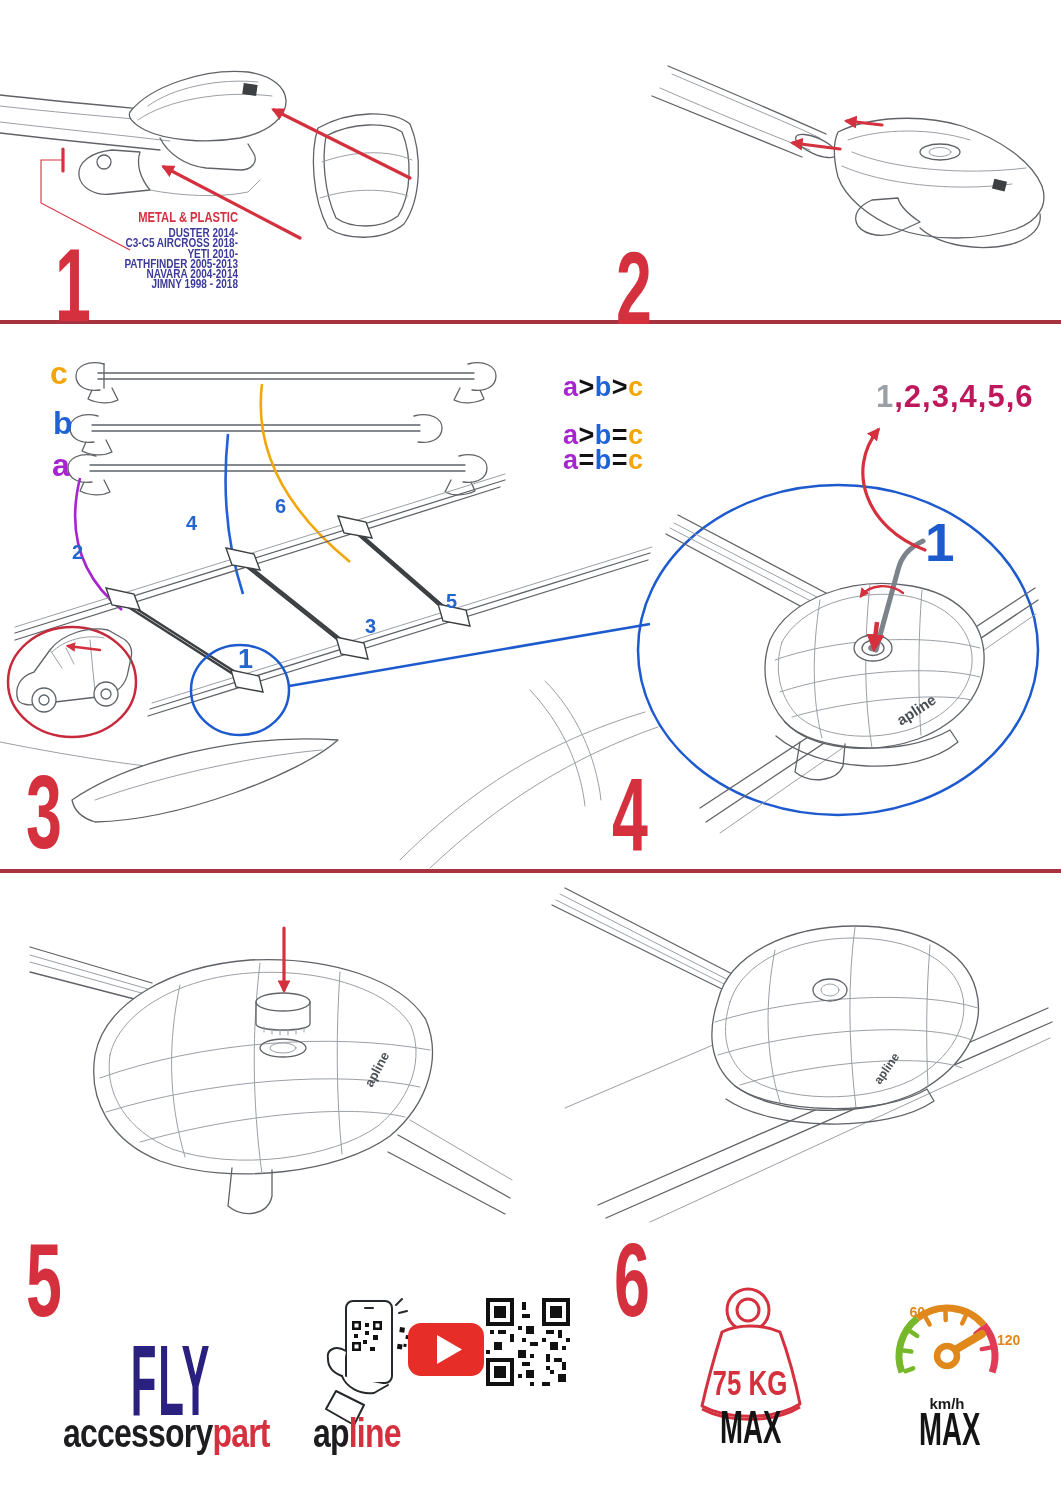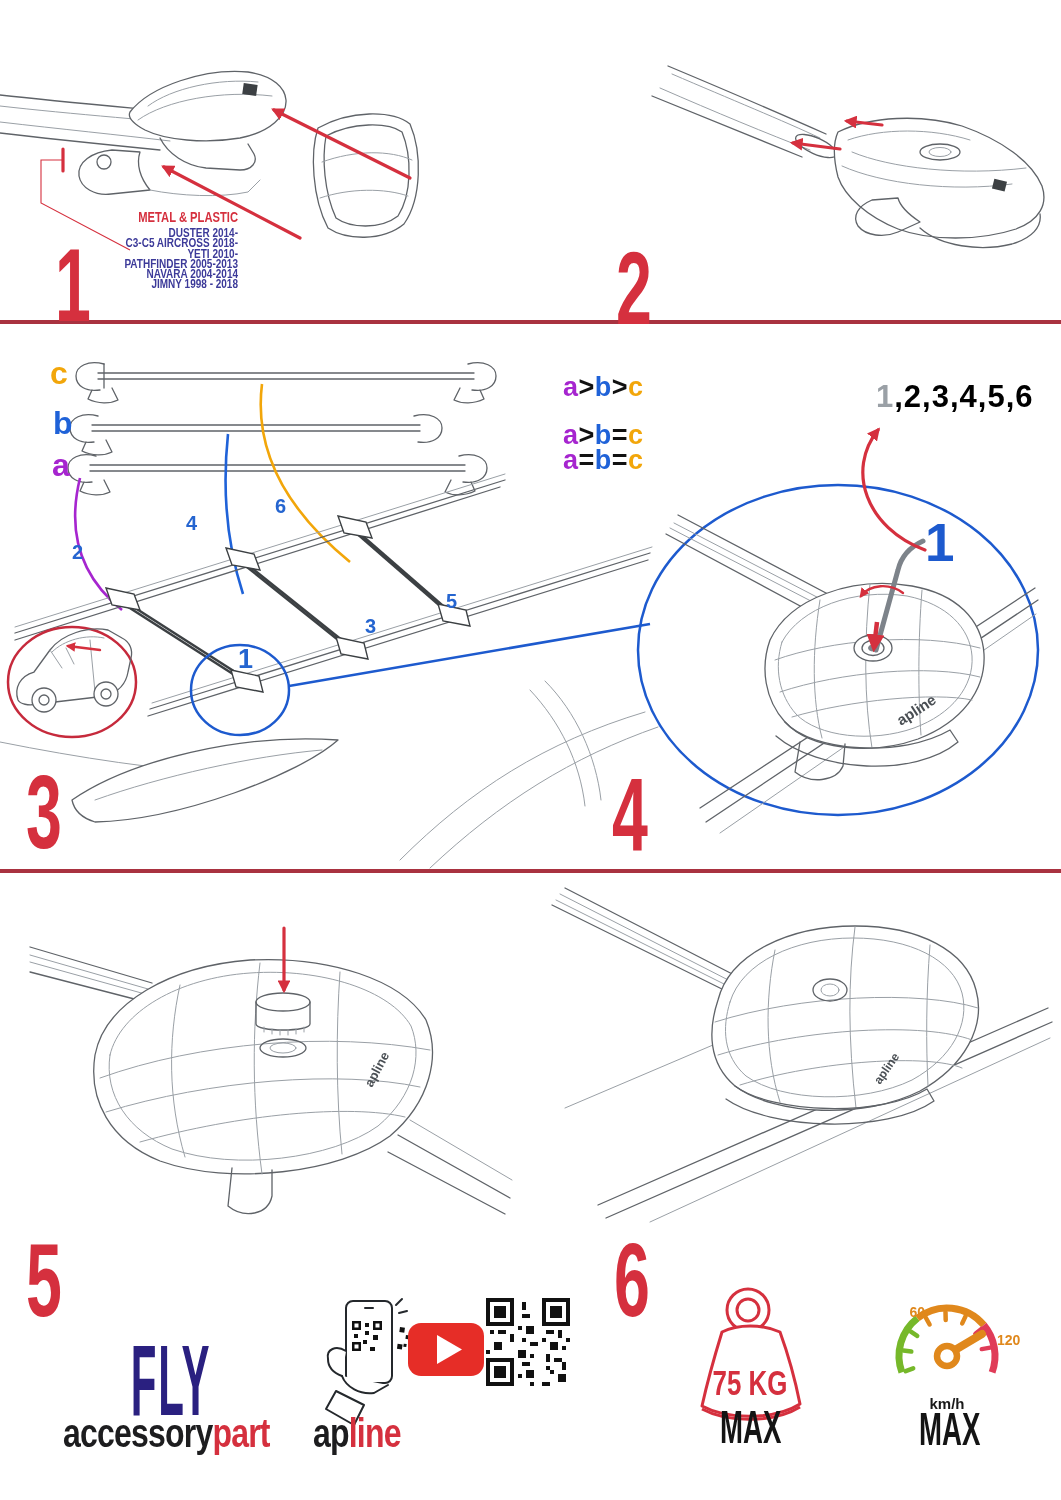--- a/index.html
+++ b/index.html
@@ -12,21 +12,21 @@
   .metal{position:absolute;left:100px;top:209px;width:138px;text-align:right;
          font-size:14px;font-weight:700;color:#d5303e;transform:scaleX(.8);transform-origin:100% 0;}
   .models{position:absolute;left:95px;top:228px;width:143px;text-align:right;
           font-size:12.5px;line-height:10.3px;font-weight:700;color:#3c3a99;
           transform:scaleX(.8);transform-origin:100% 0;}
   .barletter{position:absolute;font-size:32px;font-weight:700;line-height:1;}
   .c-or{color:#f2a60a}.c-bl{color:#1f62d8}.c-pu{color:#a625cf}.c-op{color:#111}
   .formula{position:absolute;left:563px;font-size:27px;font-weight:700;letter-spacing:.5px;line-height:1;}
   .roofnum{position:absolute;font-size:20px;font-weight:700;color:#2565d0;line-height:1;}
   .seq{position:absolute;left:876px;top:381px;font-size:31px;font-weight:700;letter-spacing:1px;line-height:1;}
-  .seq .first{color:#9aa0a6}.seq .rest{color:#000000}
+  .seq .first{color:#9aa0a6}.seq .rest{color:#be185d}
   .bigone{position:absolute;left:925px;top:516px;font-size:53px;font-weight:700;color:#1d5ace;line-height:1;}
   .fly{position:absolute;left:96px;top:1330px;width:120px;text-align:center;
        font-size:100px;line-height:1;font-weight:700;color:#2a2080;
        transform:scaleX(.42);transform-origin:50% 0;letter-spacing:4px;}
   .brandline{position:absolute;top:1413px;font-size:40px;line-height:1;font-weight:700;
              transform:scaleX(.8);transform-origin:0 0;letter-spacing:-1px;white-space:nowrap;}
   .bk{color:#1d1d1f}.rd{color:#d5303e}
   .maxlbl{position:absolute;width:100px;text-align:center;font-size:46px;font-weight:700;
           color:#141414;line-height:1;transform:scaleX(.6);transform-origin:50% 0;}
   

